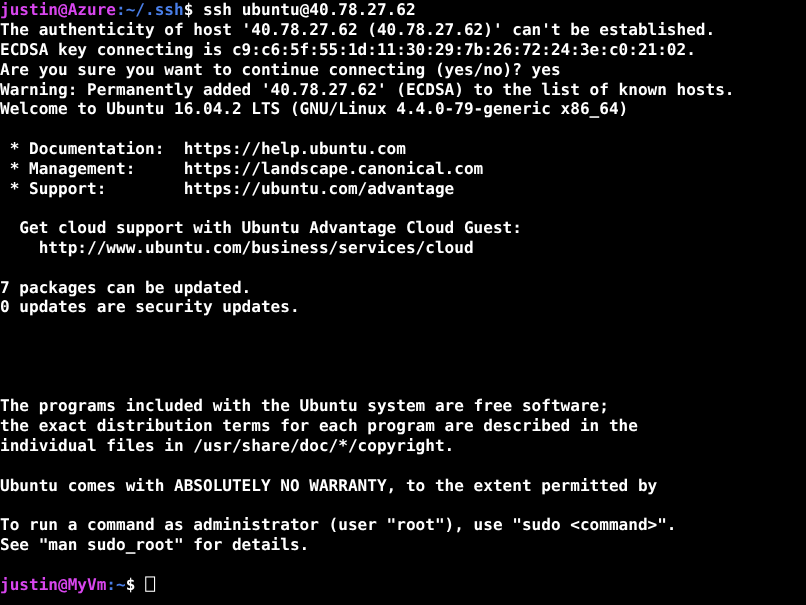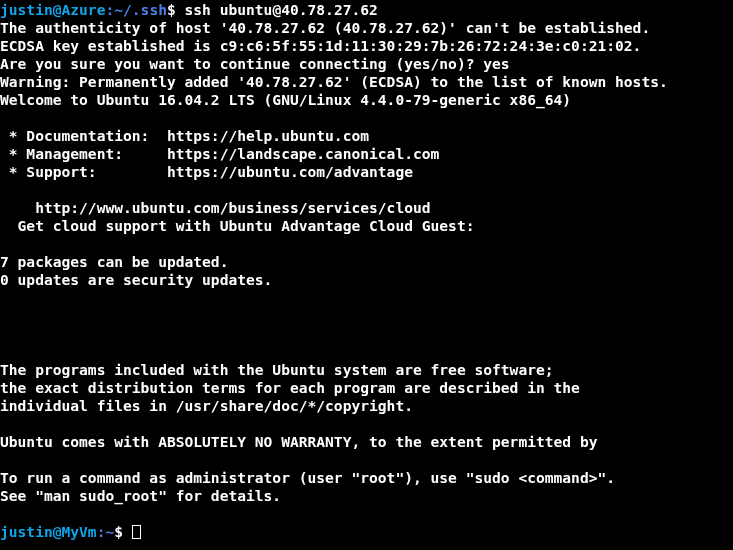--- a/index.html
+++ b/index.html
@@ -38,21 +38,21 @@
     display: block;
     height: 18px;
     line-height: 18px;
     white-space: pre;
     font-variant-ligatures: none;
   }
   .row.blank {
     height: 18px;
   }
   .seg { white-space: pre; }
-  .fg-green  { color: #0ea5e9; }
+  .fg-green  { color: #d946ef; }
   .fg-blue   { color: #4a7fe8; }
   .fg-white  { color: #ffffff; }
   .cursor-block {
     display: inline-block;
     width: 9px;
     height: 14px;
     vertical-align: -2px;
     border: 1px solid #ffffff;
     box-sizing: border-box;
     background: transparent;
@@ -61,31 +61,31 @@
 </head>
 <body>
 
 <div id="terminal">
   <div id="screen">
 
     <div class="row"><span class="seg fg-green">justin@Azure</span><span class="seg fg-blue">:</span><span class="seg fg-blue">~/.ssh</span><span class="seg fg-white">$ </span><span class="seg fg-white">ssh ubuntu@40.78.27.62</span></div>
 
     <div id="output">
         <div class="row fg-white">The authenticity of host '40.78.27.62 (40.78.27.62)' can't be established.</div>
-        <div class="row fg-white">ECDSA key established is c9:c6:5f:55:1d:11:30:29:7b:26:72:24:3e:c0:21:02.</div>
+        <div class="row fg-white">ECDSA key connecting is c9:c6:5f:55:1d:11:30:29:7b:26:72:24:3e:c0:21:02.</div>
         <div class="row fg-white">Are you sure you want to continue connecting (yes/no)? yes</div>
         <div class="row fg-white">Warning: Permanently added '40.78.27.62' (ECDSA) to the list of known hosts.</div>
         <div class="row fg-white">Welcome to Ubuntu 16.04.2 LTS (GNU/Linux 4.4.0-79-generic x86_64)</div>
         <div class="row fg-white blank">&nbsp;</div>
         <div class="row fg-white"> * Documentation:  https://help.ubuntu.com</div>
         <div class="row fg-white"> * Management:     https://landscape.canonical.com</div>
         <div class="row fg-white"> * Support:        https://ubuntu.com/advantage</div>
         <div class="row fg-white blank">&nbsp;</div>
+        <div class="row fg-white">  Get cloud support with Ubuntu Advantage Cloud Guest:</div>
         <div class="row fg-white">    http://www.ubuntu.com/business/services/cloud</div>
-        <div class="row fg-white">  Get cloud support with Ubuntu Advantage Cloud Guest:</div>
         <div class="row fg-white blank">&nbsp;</div>
         <div class="row fg-white">7 packages can be updated.</div>
         <div class="row fg-white">0 updates are security updates.</div>
         <div class="row fg-white blank">&nbsp;</div>
         <div class="row fg-white blank">&nbsp;</div>
         <div class="row fg-white blank">&nbsp;</div>
         <div class="row fg-white blank">&nbsp;</div>
         <div class="row fg-white">The programs included with the Ubuntu system are free software;</div>
         <div class="row fg-white">the exact distribution terms for each program are described in the</div>
         <div class="row fg-white">individual files in /usr/share/doc/*/copyright.</div>

